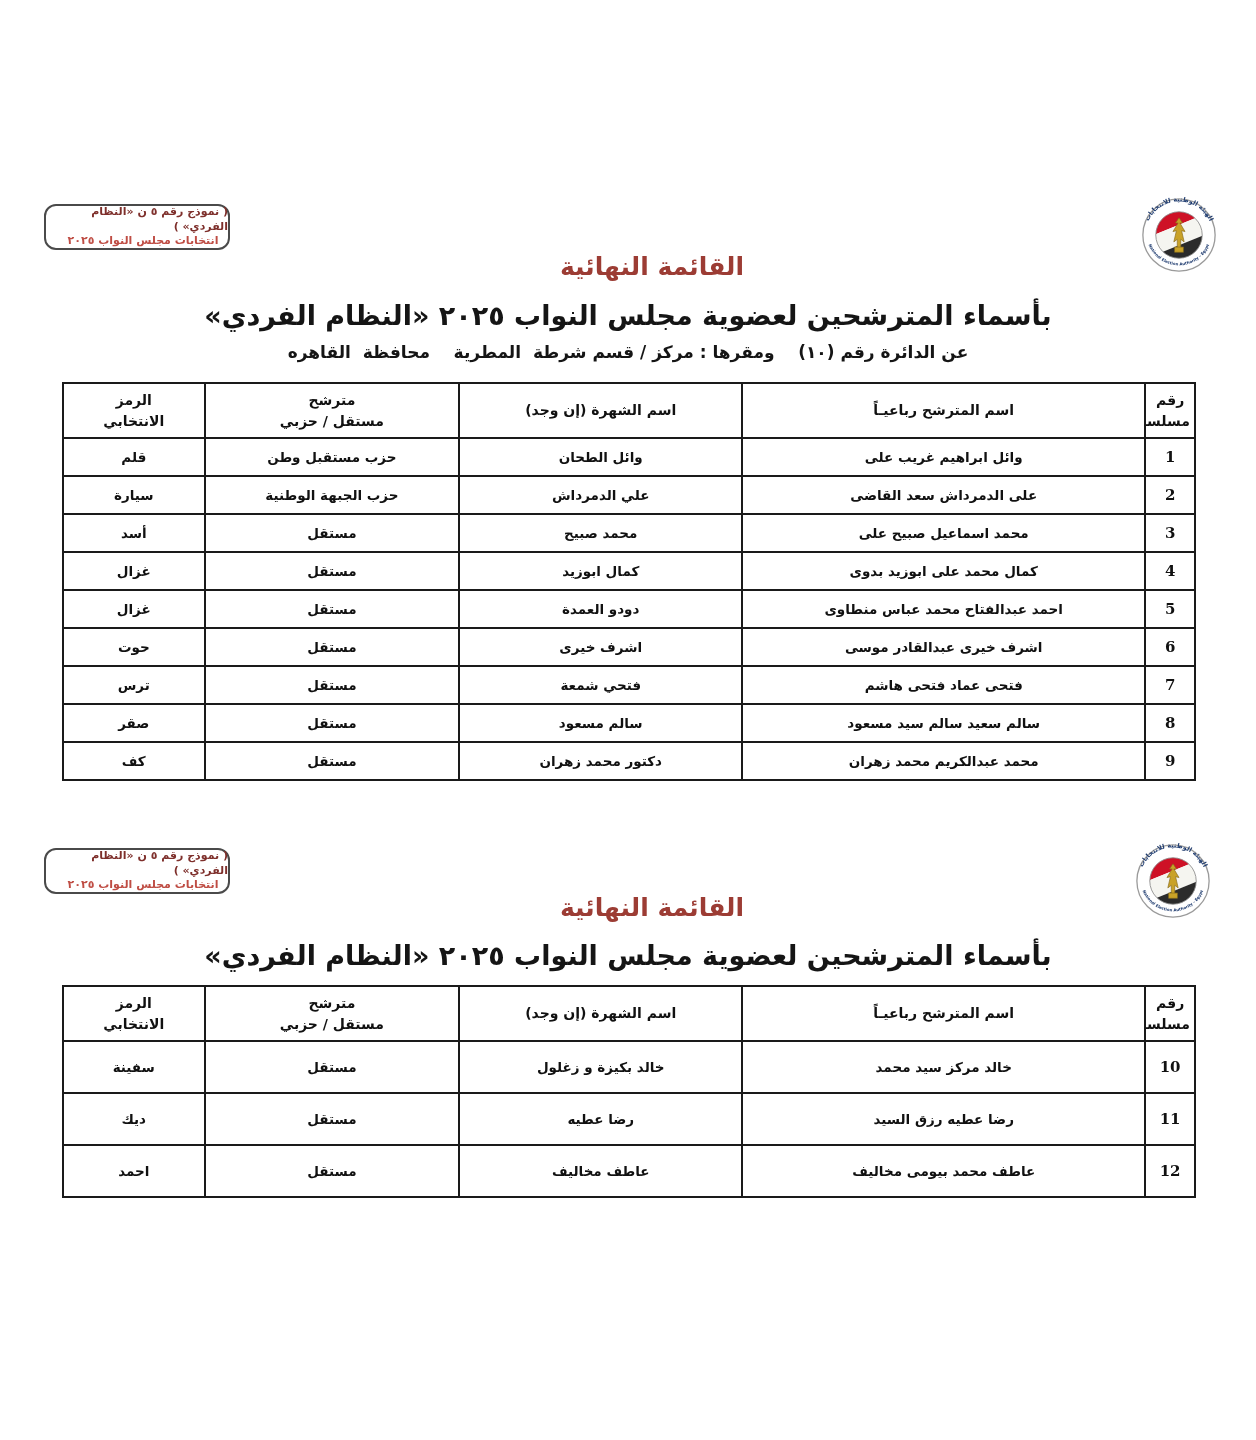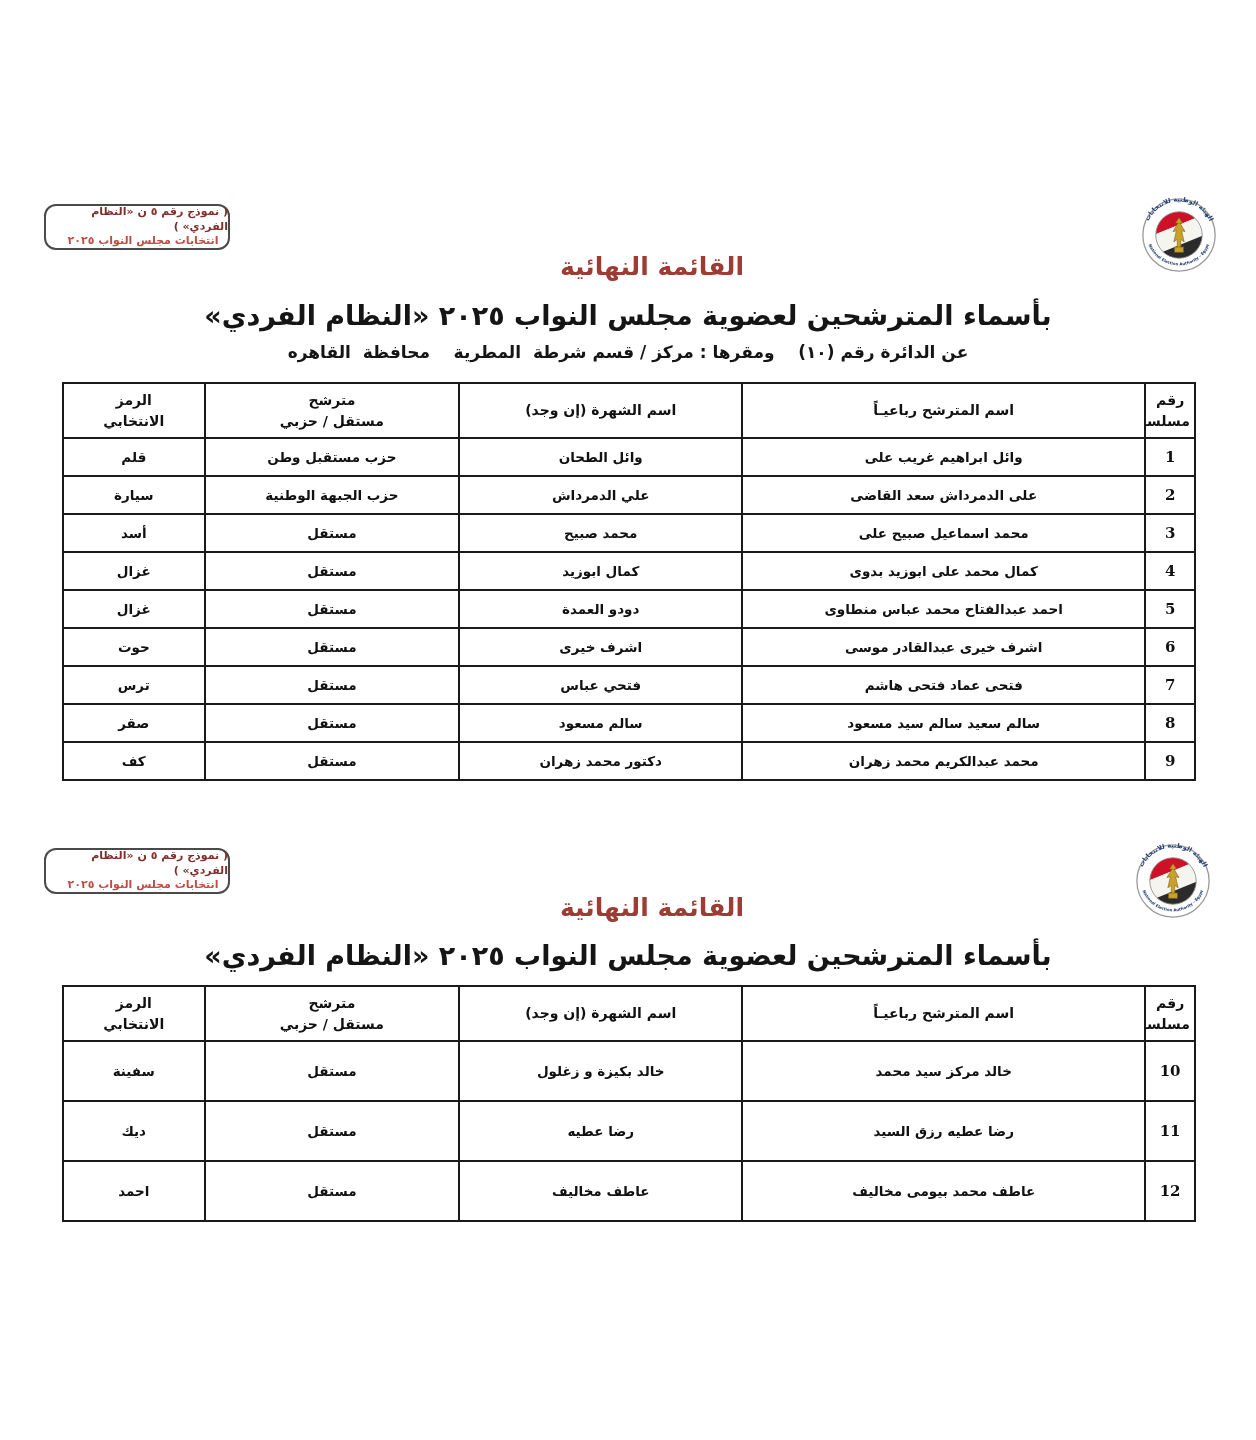--- a/index.html
+++ b/index.html
@@ -86,21 +86,21 @@
     border: 2px solid #1a1a1a;
     text-align: center;
     vertical-align: middle;
     color: #111;
     font-weight: bold;
     padding: 0 4px;
     overflow: hidden;
   }
   table.cand th { height: 55px; font-size: 14px; line-height: 1.5; }
   .table-1 td { height: 38px; font-size: 13.5px; }
-  .table-2 td { height: 60px; font-size: 13.5px; margin-left: 32px; }
+  .table-2 td { height: 52px; font-size: 13.5px; margin-left: 32px; }
   col.c-serial { width: 4.4%; }
   col.c-name   { width: 35.6%; }
   col.c-alias  { width: 25.0%; }
   col.c-affil  { width: 22.5%; }
   col.c-symbol { width: 12.5%; }
   td.serial-cell { font-family: "DejaVu Serif", serif; font-size: 15px; direction: ltr; }
 </style>
 </head>
 <body>
 
@@ -211,21 +211,21 @@
       <tr>
         <td class="serial-cell">6</td>
         <td>اشرف خيرى عبدالقادر موسى</td>
         <td>اشرف خيرى</td>
         <td>مستقل</td>
         <td>حوت</td>
       </tr>
       <tr>
         <td class="serial-cell">7</td>
         <td>فتحى عماد فتحى هاشم</td>
-        <td>فتحي عباس</td>
+        <td>فتحي شمعة</td>
         <td>مستقل</td>
         <td>ترس</td>
       </tr>
       <tr>
         <td class="serial-cell">8</td>
         <td>سالم سعيد سالم سيد مسعود</td>
         <td>سالم مسعود</td>
         <td>مستقل</td>
         <td>صقر</td>
       </tr>

